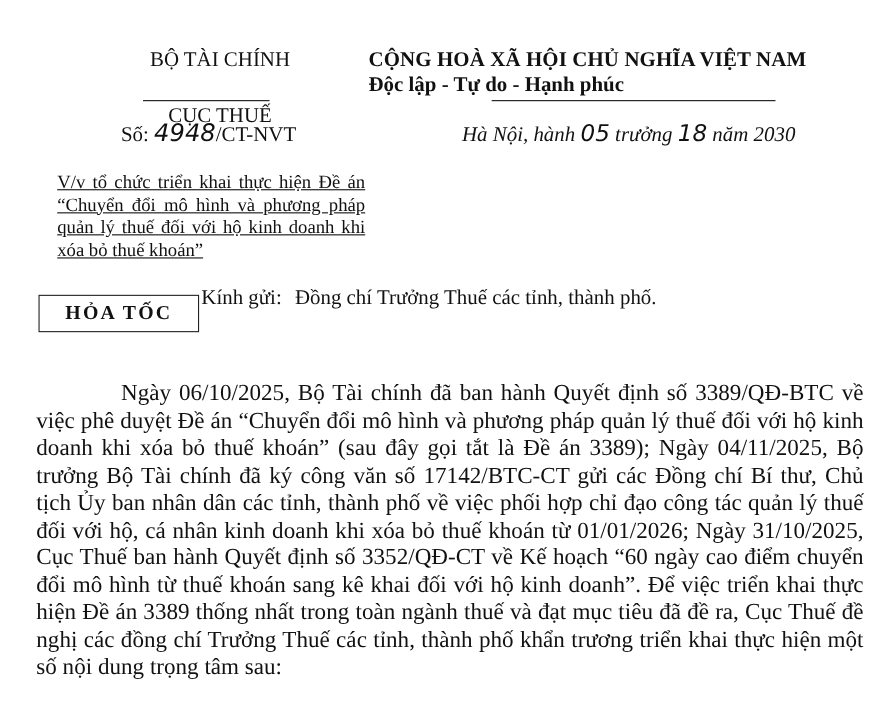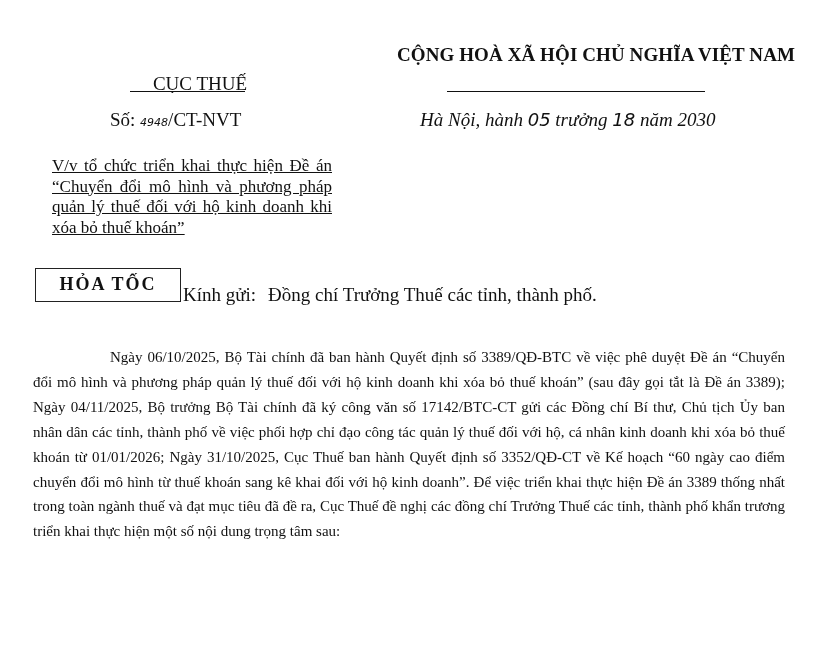--- a/index.html
+++ b/index.html
@@ -3,46 +3,48 @@
 <meta charset="utf-8">
 <style>
   html, body { margin:0; padding:0; background:#ffffff; }
   body { width:814px; height:655px; overflow:hidden; position:relative; color:#111;
          font-family:"Liberation Serif","DejaVu Serif",serif; }
   .abs { position:absolute; }
   .left-head { left:90px; top:44px; width:220px; text-align:center; }
   .agency-parent { font-size:19px; line-height:22px; }
   .agency { font-size:19px; line-height:24px; font-weight:normal;margin-top:28px; }
   .rule-left { left:130px; top:91px; width:115px; height:1px; background:#111; }
-  .right-head { left:335px; top:44px; width:460px; text-align:right; }
+  .right-head { left:335px; top:44px; width:460px; text-align:left; }
   .nation { font-size:19px; line-height:22px; font-weight:bold; letter-spacing:0.1px; }
   .motto { font-size:19px; line-height:24px; font-weight:bold; }
   .rule-right { left:447px; top:91px; width:258px; height:1px; background:#111; }
   .docno { left:110px; top:109px; font-size:19px; }
-  .docno .hand { font-family:"DejaVu Sans",sans-serif; font-style:italic; font-size:11px; }
+  .docno .hand { font-family:"DejaVu Sans",sans-serif; font-style:italic; font-size:22px; }
   .dateline { left:420px; top:109px; font-size:19px; font-style:italic; }
-  .dateline .hand { font-family:"DejaVu Sans",sans-serif; font-size:18px; }
+  .dateline .hand { font-family:"DejaVu Sans",sans-serif; font-size:21px; }
   .subject { left:52px; top:156px; width:280px; font-size:17px; line-height:20.5px; text-align:justify; text-align-last:left;text-decoration:underline; }
   .stamp { left:35px; top:268px; width:146px; height:34px; border:1.5px solid #222; box-sizing:border-box;
            text-align:center; font-weight:bold; font-size:18px; line-height:31px; letter-spacing:2px; }
-  .recipient { left:183px; top:284px; font-size:19px; }
+  .recipient { left:183px; top:260px; font-size:19px; }
   .recipient .gap { display:inline-block; width:12px; }
-  .body { left:33px; top:345px; width:752px; font-size:15px; line-height:24.9px; text-align:justify; }
+  .body { left:33px; top:345px; width:752px; font-size:21px; line-height:24.9px; text-align:justify; }
   .body p { margin:0; text-indent:77px; }
 </style>
 </head>
 <body>
 
 <div class="abs left-head">
+  <div class="agency-parent">BỘ TÀI CHÍNH</div>
   <div class="agency">CỤC THUẾ</div>
 </div>
 <div class="abs rule-left"></div>
 
 <div class="abs right-head">
   <div class="nation">CỘNG HOÀ XÃ HỘI CHỦ NGHĨA VIỆT NAM</div>
+  <div class="motto">Độc lập - Tự do - Hạnh phúc</div>
 </div>
 <div class="abs rule-right"></div>
 
 <div class="abs docno">
   <span>Số: </span><span class="hand">4948</span><span>/CT-NVT</span>
 </div>
 
 <div class="abs dateline">
   <span>Hà Nội, hành </span><span class="hand">05</span><span> trưởng </span><span class="hand">18</span><span> năm 2030</span>
 </div>

